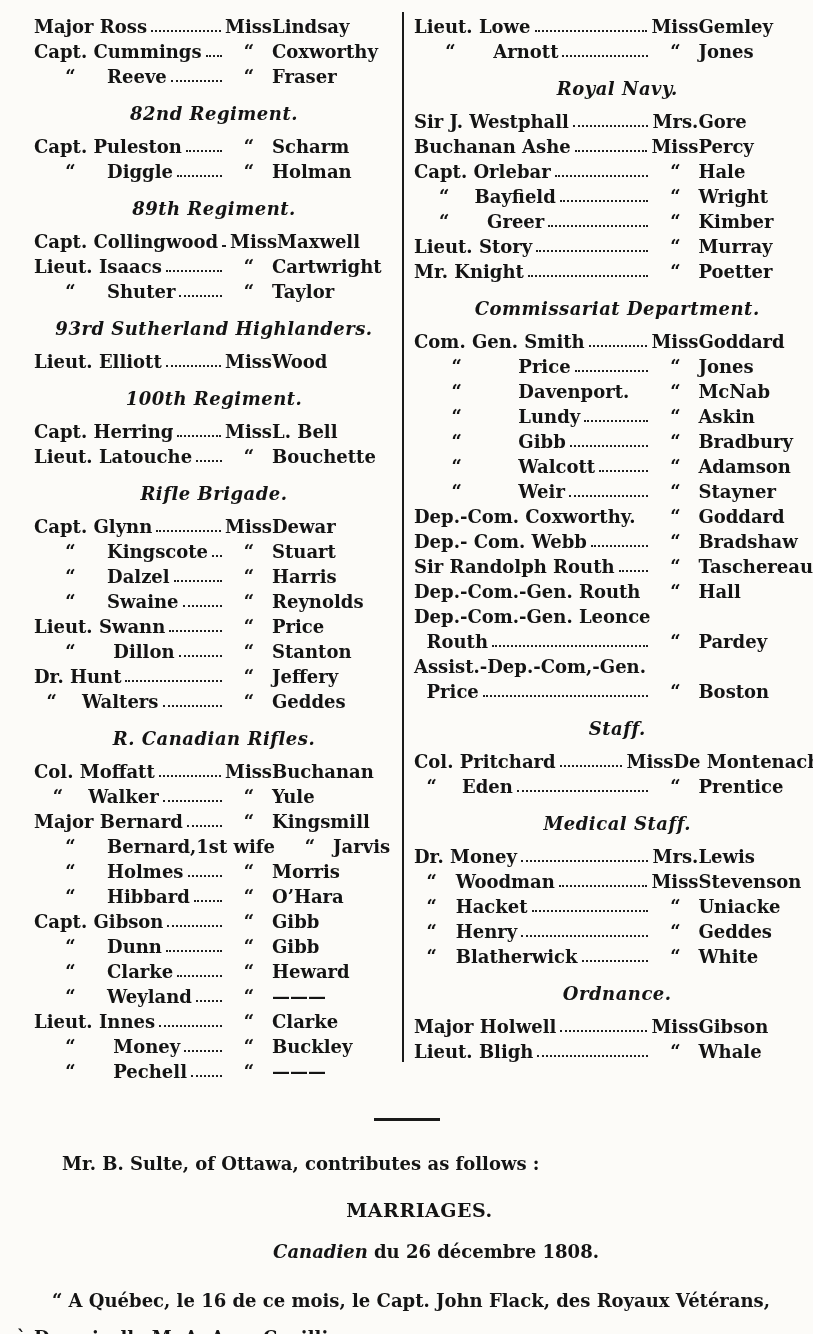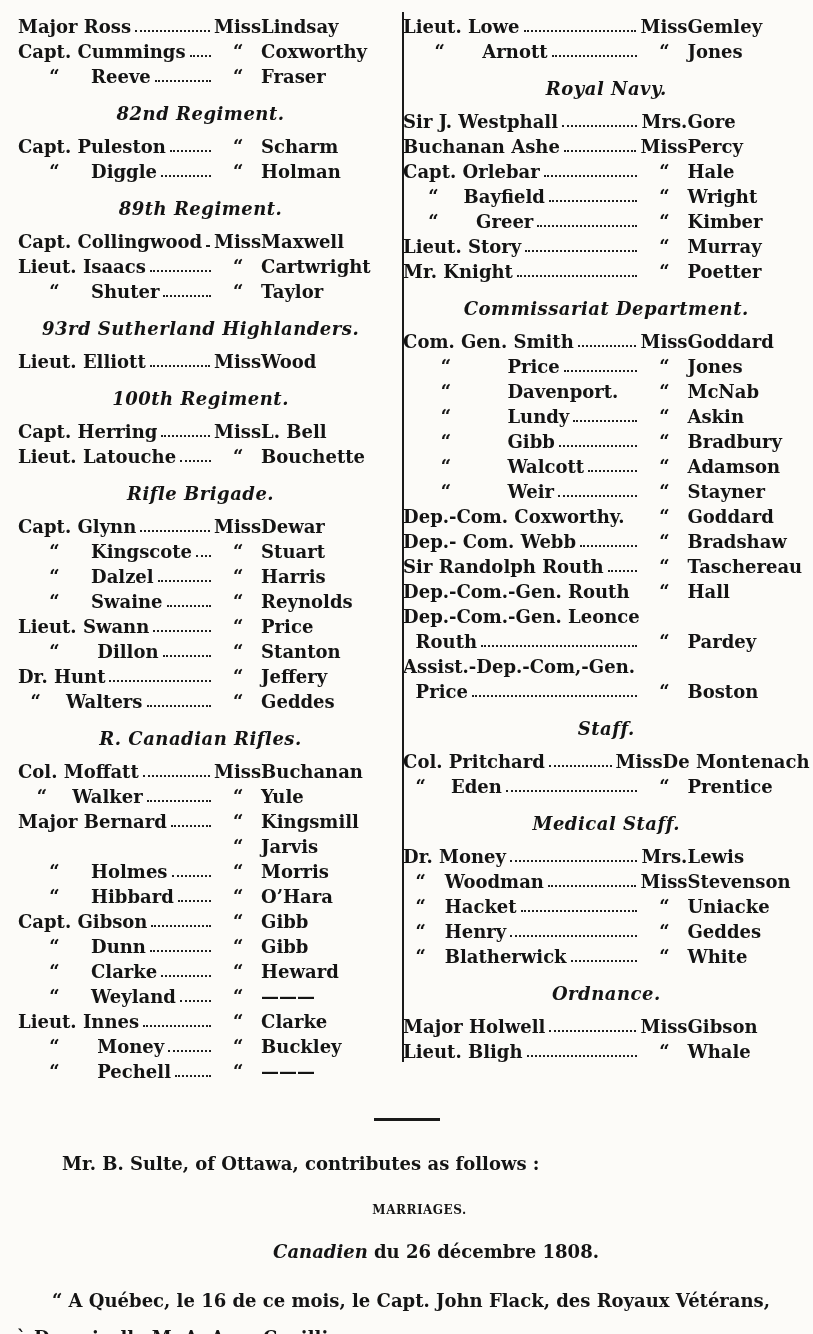--- a/index.html
+++ b/index.html
@@ -19,21 +19,21 @@
   .columns {
     position: relative;
     display: flex;
     height: 1092px;
     overflow: hidden;
     padding-top: 14px;
     box-sizing: border-box;
   }
   .col-left {
     width: 402px;
-    padding: 0 8px 0 18px;
+    padding: 0 8px 0 34px;
     box-sizing: border-box;
   }
   .col-right {
     flex: 1;
     padding: 0 4px 0 12px;
     box-sizing: border-box;
   }
   .divider {
     position: absolute;
     left: 402px;
@@ -87,21 +87,21 @@
   }
   .contrib {
     margin: 30px 0 0 62px;
     line-height: 25px;
   }
   .marriages {
     text-align: center;
     margin-top: 22px;
     line-height: 25px;
     letter-spacing: 0.5px;
-    font-size: 12px;
+    font-size: 19px;
     padding-left: 26px;
   }
   .source {
     margin: 16px 3px 0 62px;
     line-height: 25px;
     text-align: center;
   }
   .it {
     font-style: italic;
   }
@@ -265,20 +265,21 @@
           <span class="title">“</span>
           <span class="bride">Yule</span>
         </div>
         <div class="row">
           <span class="officer">Major Bernard</span>
           <span class="leader"></span>
           <span class="title">“</span>
           <span class="bride">Kingsmill</span>
         </div>
         <div class="row">
+          <span class="officer">     “     Bernard,1st wife</span>
           <span class="leader none"></span>
           <span class="title">“</span>
           <span class="bride">Jarvis</span>
         </div>
         <div class="row">
           <span class="officer">     “     Holmes</span>
           <span class="leader"></span>
           <span class="title">“</span>
           <span class="bride">Morris</span>
         </div>

